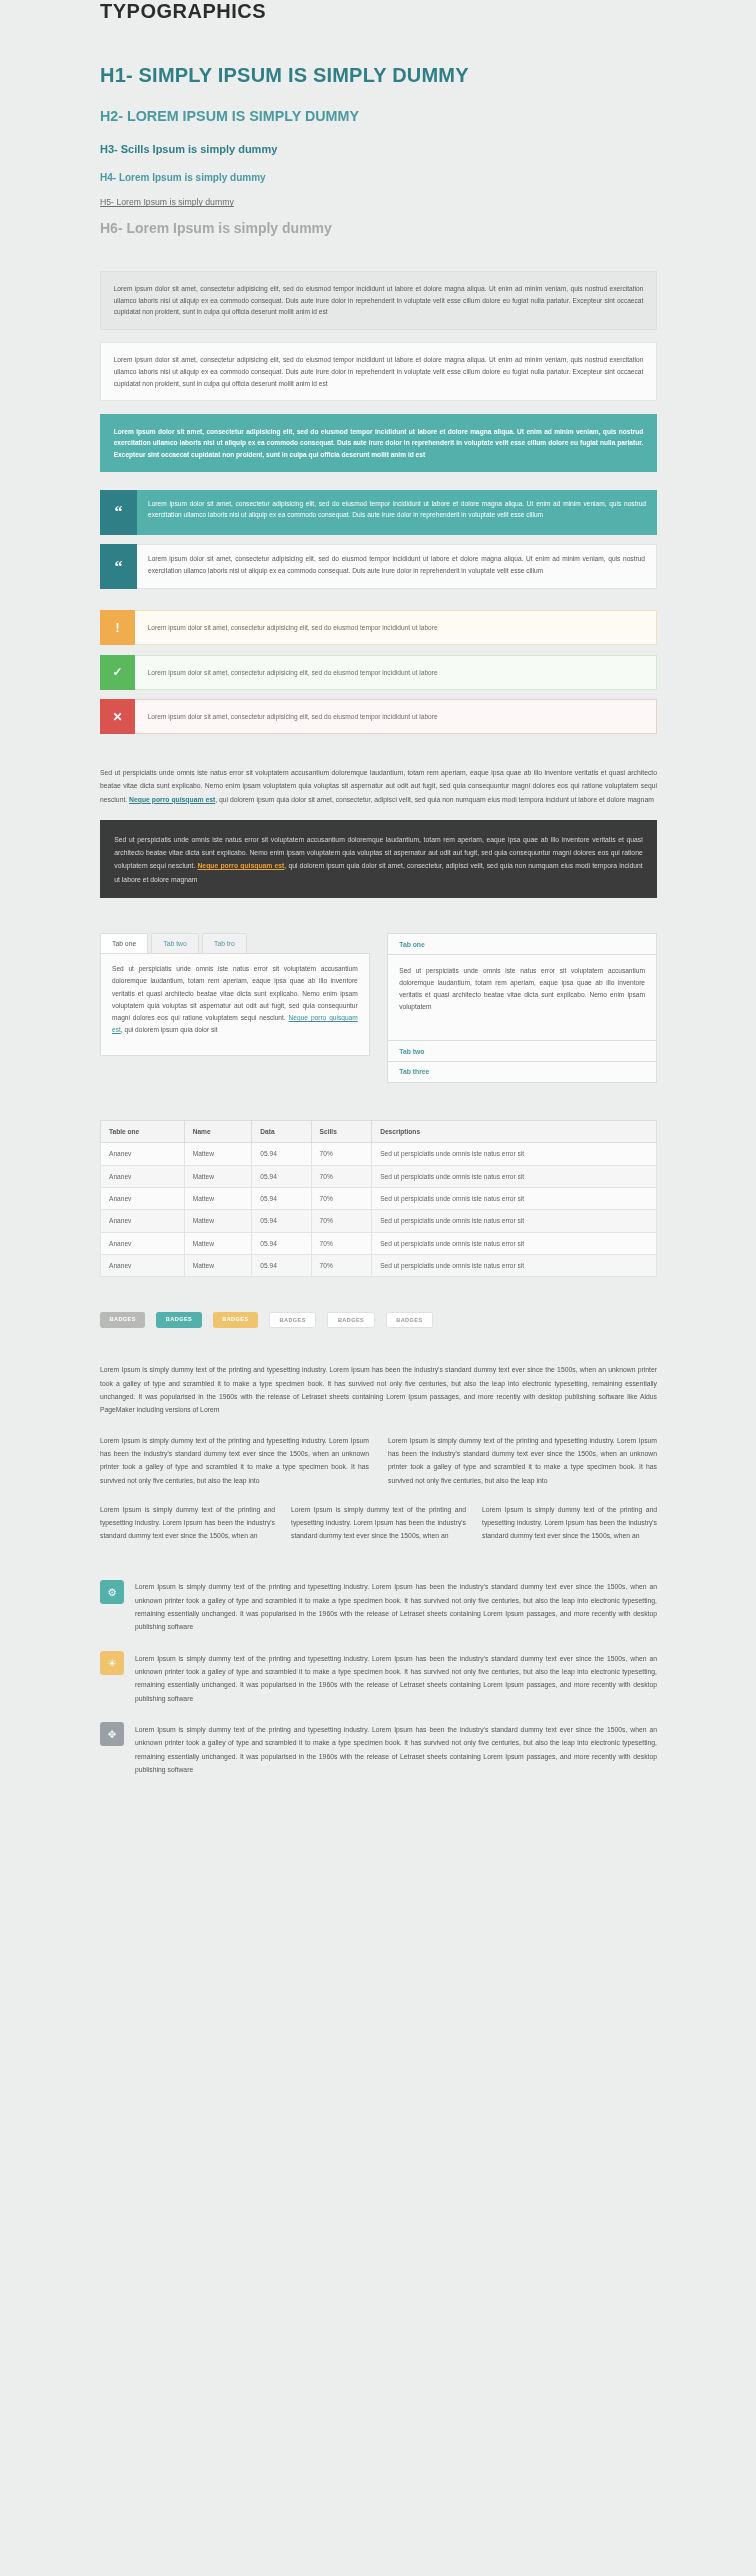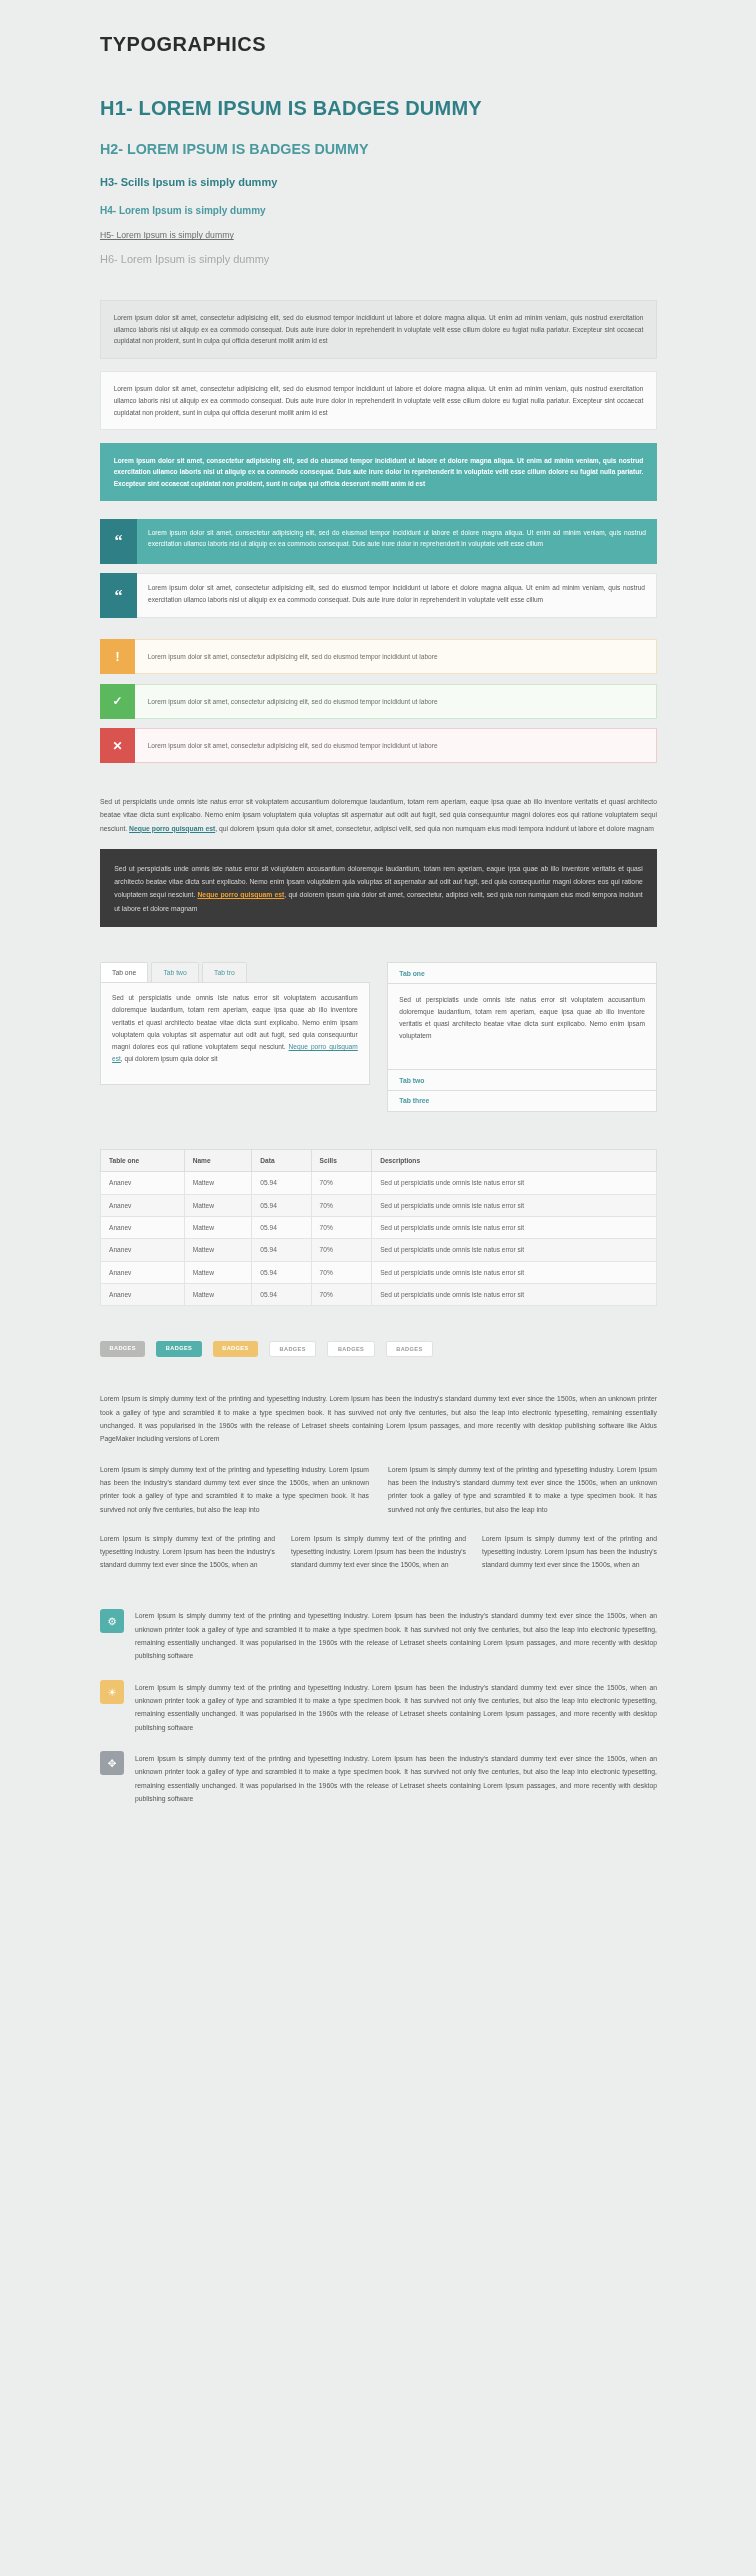--- a/index.html
+++ b/index.html
@@ -14,21 +14,20 @@
   .page {
     width: 757px;
     min-height: 2576px;
     background: #eceded;
     padding: 0;
     position: relative;
   }
   .wrap {
     width: 557px;
     margin: 0 auto;
-    padding-top: 33px;
   }
 
   
   .main-title {
     font-size: 20px;
     font-weight: bold;
     letter-spacing: 0.5px;
     color: #2c2c2c;
     margin: 0 0 41px 0;
   }
@@ -50,21 +49,21 @@
   .h4 {
     font-size: 10px; font-weight: bold; color: #4a9aa0;
     margin: 0 0 14.3px 0;
   }
   .h5 {
     font-size: 8.7px; font-weight: normal; color: #6d6d6d;
     margin: 0 0 12.7px 0;
     text-decoration: underline;
   }
   .h6 {
-    font-size: 11px; font-weight: normal; color: #a8a8a8;
+    font-size: 14px; font-weight: bold; color: #a8a8a8;
     margin: 0 0 16px 0;
   }
 
   
   .pblock {
     font-size: 6.6px;
     line-height: 1.75;
     padding: 11px 12.7px;
     margin-bottom: 12.7px;
     text-align: justify;
@@ -213,22 +212,22 @@
 </style>
 </head>
 <body>
 
 <div class="page">
   <div class="wrap">
 
     <h1 class="main-title">TYPOGRAPHICS</h1>
 
     <div class="headings">
-      <div class="h1">H1- LOREM IPSUM IS BADGES DUMMY</div>
-      <div class="h2">H2- LOREM IPSUM IS BADGES DUMMY</div>
+      <div class="h1">H1- SIMPLY IPSUM IS SIMPLY DUMMY</div>
+      <div class="h2">H2- LOREM IPSUM IS SIMPLY DUMMY</div>
       <div class="h3">H3- Scills Ipsum is simply dummy</div>
       <div class="h4">H4- Lorem Ipsum is simply dummy</div>
       <div class="h5">H5- Lorem Ipsum is simply dummy</div>
       <div class="h6">H6- Lorem Ipsum is simply dummy</div>
     </div>
 
     <div class="pblocks" style="margin-top:27px;">
       <div class="pblock grey">Lorem ipsum dolor sit amet, consectetur adipisicing elit, sed do eiusmod tempor incididunt ut labore et dolore magna aliqua. Ut enim ad minim veniam, quis nostrud exercitation ullamco laboris nisi ut aliquip ex ea commodo consequat. Duis aute irure dolor in reprehenderit in voluptate velit esse cillum dolore eu fugiat nulla pariatur. Excepteur sint occaecat cupidatat non proident, sunt in culpa qui officia deserunt mollit anim id est</div>
       <div class="pblock white">Lorem ipsum dolor sit amet, consectetur adipisicing elit, sed do eiusmod tempor incididunt ut labore et dolore magna aliqua. Ut enim ad minim veniam, quis nostrud exercitation ullamco laboris nisi ut aliquip ex ea commodo consequat. Duis aute irure dolor in reprehenderit in voluptate velit esse cillum dolore eu fugiat nulla pariatur. Excepteur sint occaecat cupidatat non proident, sunt in culpa qui officia deserunt mollit anim id est</div>
       <div class="pblock teal">Lorem ipsum dolor sit amet, consectetur adipisicing elit, sed do eiusmod tempor incididunt ut labore et dolore magna aliqua. Ut enim ad minim veniam, quis nostrud exercitation ullamco laboris nisi ut aliquip ex ea commodo consequat. Duis aute irure dolor in reprehenderit in voluptate velit esse cillum dolore eu fugiat nulla pariatur. Excepteur sint occaecat cupidatat non proident, sunt in culpa qui officia deserunt mollit anim id est</div>

